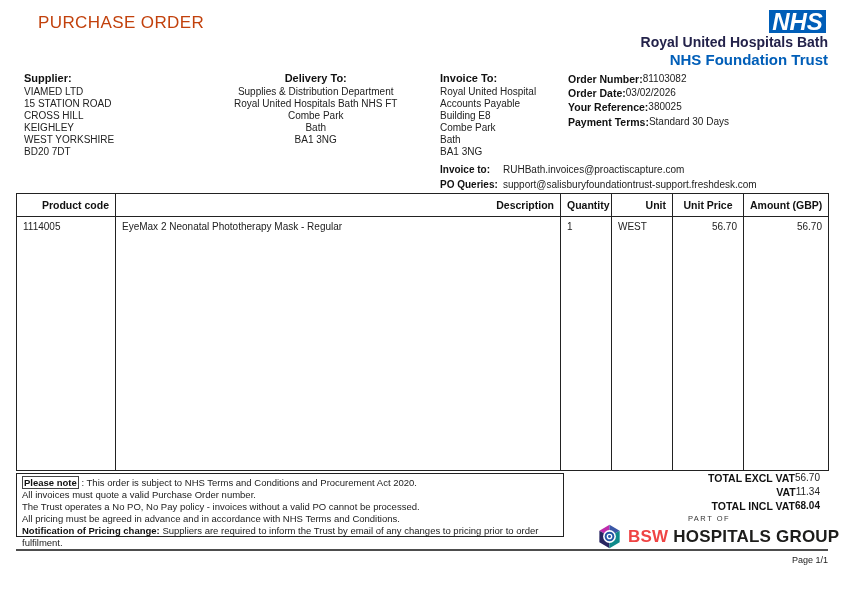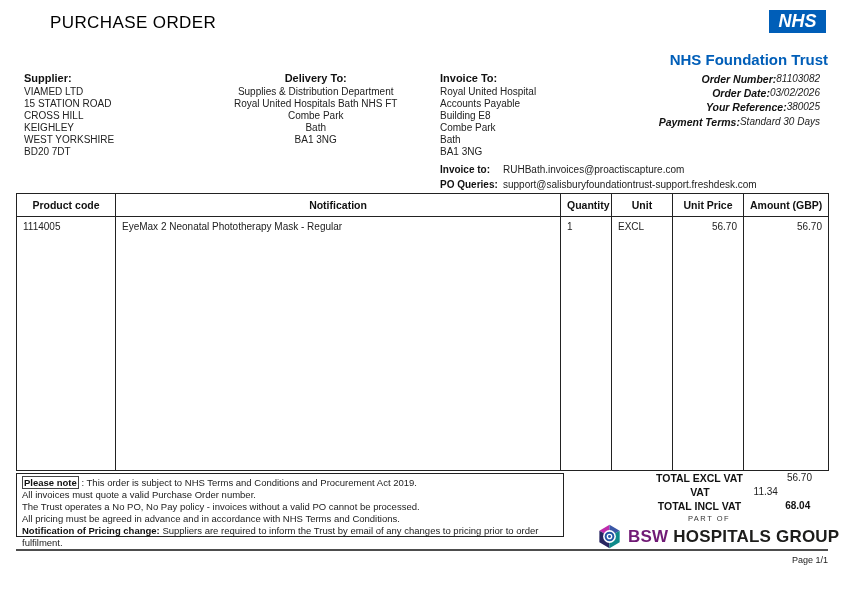--- a/index.html
+++ b/index.html
@@ -1,88 +1,89 @@
 <!DOCTYPE html>
 <html><head>
 <meta charset="utf-8">
 <style>
   html,body { margin:0; padding:0; background:#ffffff; }
   .page {
     position:relative; width:842px; height:595px; background:#fff;
     font-family:"Liberation Sans", sans-serif; color:#1b1b1b; overflow:hidden;
   }
   
-  .po-title { position:absolute; left:50px; top:13px; font-size:17px; letter-spacing:0.4px; color:#000000; }
+  .po-title { position:absolute; left:38px; top:13px; font-size:17px; letter-spacing:0.4px; color:#c2410c; }
   .nhs-box { position:absolute; left:769px; top:10px; width:57px; height:23px; background:#005EB8;
-             color:#fff; font-weight:bold; font-style:italic; font-size:18px; line-height:23px; text-align:center; }
+             color:#fff; font-weight:bold; font-style:italic; font-size:24px; line-height:23px; text-align:center; }
   .org-name { position:absolute; right:14px; top:34px; font-weight:bold; font-size:14px; color:#23224a; }
   .org-desc { position:absolute; right:14px; top:51px; font-weight:bold; font-size:15px; color:#005EB8; }
 
   
   .addr { position:absolute; top:72px; font-size:10px; line-height:12px; color:#222; }
   .addr .lbl { font-weight:bold; font-size:11px; margin-bottom:2px; color:#111; }
   .addr-supplier { left:24px; }
   .addr-delivery { left:234px;text-align:center; }
   .addr-invoice  { left:440px; }
 
   
   .order-info { position:absolute; left:568px; top:72px; width:252px; }
-  .oi-row { display:flex; justify-content:flex-end; line-height:14.2px;font-style:italic; }
+  .oi-row { display:flex; justify-content:flex-start; line-height:14.2px; }
   .oi-row .k { font-weight:bold; font-size:10.5px; color:#111; }
   .oi-row .v { font-size:10px; color:#222; }
 
   
   .contact { position:absolute; left:440px; top:163px; }
   .ct-row { display:flex; line-height:14.5px; }
   .ct-row .k { font-weight:bold; font-size:10px; width:63px; color:#111; }
   .ct-row .v { font-size:10px; color:#222; }
 
   
   .items { position:absolute; left:16px; top:193px; border-collapse:collapse; table-layout:fixed; width:812px; }
   .items th, .items td { border:1.5px solid #222; padding:4px 6px; font-size:10px; overflow:hidden; white-space:nowrap; }
-  .items th { font-weight:bold; font-size:10.5px; text-align:center; height:14px; color:#111; }
+  .items th { font-weight:bold; font-size:10.5px; text-align:right; height:14px; color:#111; }
   .items th.c { text-align:center;margin-left:19px; }
   .items td { vertical-align:top; height:245px; color:#222; }
   .items td.r { text-align:right; }
 
   
   .notebox { position:absolute; left:16px; top:473px; width:536px; height:56px; border:1.5px solid #222;
              padding:3px 5px; font-size:9.5px; line-height:11.9px; color:#222; }
   .notebox b { color:#111; }
   .boxed { border:1px solid #444; padding:0 1px;margin-top:28px; }
 
   
   .totals { position:absolute; left:648px; top:471px; width:172px; }
-  .tt-row { display:flex; justify-content:center; line-height:14.2px;gap:44px; }
+  .tt-row { display:flex; justify-content:flex-end; line-height:14.2px; }
   .tt-row .k { font-weight:bold; font-size:10.5px; color:#111; }
   .tt-row .v { font-size:10px; color:#222; }
   .tt-row .v.b { font-weight:bold; color:#111; }
 
   
   .partof { position:absolute; left:598px; top:514px; width:222px; text-align:center;
             font-size:7.5px; letter-spacing:1.5px; color:#333; }
   .bsw { position:absolute; left:597px; top:523px; display:flex; align-items:center; }
   .bsw svg { display:block; margin-right:6px; }
   .bsw .t { font-weight:bold; font-size:17px; letter-spacing:0.2px; }
-  .bsw .b1 { color:#701a75;text-align:right; }
+  .bsw .b1 { color:#ef4444;text-align:right; }
   .bsw .b2 { color:#1d1d1b; margin-left:5px; }
 
   .foot-line { position:absolute; left:16px; top:549px; width:812px; height:2px; background:#4d4d4d; }
   .page-num { position:absolute; right:14px; top:555px; font-size:9px; color:#222;padding-left:36px; }
 </style>
 </head>
 <body>
 
 <div class="page">
 
   <div class="po-title">PURCHASE ORDER</div>
 
   <div class="nhs-box">
     <span>NHS</span>
   </div>
+  <div class="org-name">Royal United Hospitals Bath</div>
   <div class="org-desc">NHS Foundation Trust</div>
 
   <div class="addr addr-supplier">
     <div class="lbl">Supplier:</div>
     <div>VIAMED LTD</div>
     <div>15 STATION ROAD</div>
     <div>CROSS HILL</div>
     <div>KEIGHLEY</div>
     <div>WEST YORKSHIRE</div>
     <div>BD20 7DT</div>
@@ -142,41 +143,41 @@
       <col style="width:99px">
         <col style="width:445px">
         <col style="width:51px">
       <col style="width:61px">
         <col style="width:71px">
         <col style="width:85px">
     </colgroup>
     <thead>
       <tr>
         <th>Product code</th>
-        <th>Notification</th>
+        <th>Description</th>
         <th>Quantity</th>
         <th>Unit</th>
         <th class="c">Unit Price</th>
         <th class="c">Amount (GBP)</th>
       </tr>
     </thead>
     <tbody>
       <tr>
         <td>1114005</td>
         <td>EyeMax 2 Neonatal Phototherapy Mask - Regular</td>
         <td>1</td>
-        <td>EXCL</td>
+        <td>WEST</td>
         <td class="r">56.70</td>
         <td class="r">56.70</td>
       </tr>
     </tbody>
   </table>
 
   <div class="notebox">
-    <div><b class="boxed">Please note</b><span> : This order is subject to NHS Terms and Conditions and Procurement Act 2019.</span></div>
+    <div><b class="boxed">Please note</b><span> : This order is subject to NHS Terms and Conditions and Procurement Act 2020.</span></div>
     <div><span>All invoices must quote a valid Purchase Order number.</span></div>
     <div><span>The Trust operates a No PO, No Pay policy - invoices without a valid PO cannot be processed.</span></div>
     <div><span>All pricing must be agreed in advance and in accordance with NHS Terms and Conditions.</span></div>
     <div><b>Notification of Pricing change:</b><span> Suppliers are required to inform the Trust by email of any changes to pricing prior to order fulfilment.</span></div>
   </div>
 
   <div class="totals">
     <div class="tt-row">
       <span class="k">TOTAL EXCL VAT</span>
       <span class="v">56.70</span>

